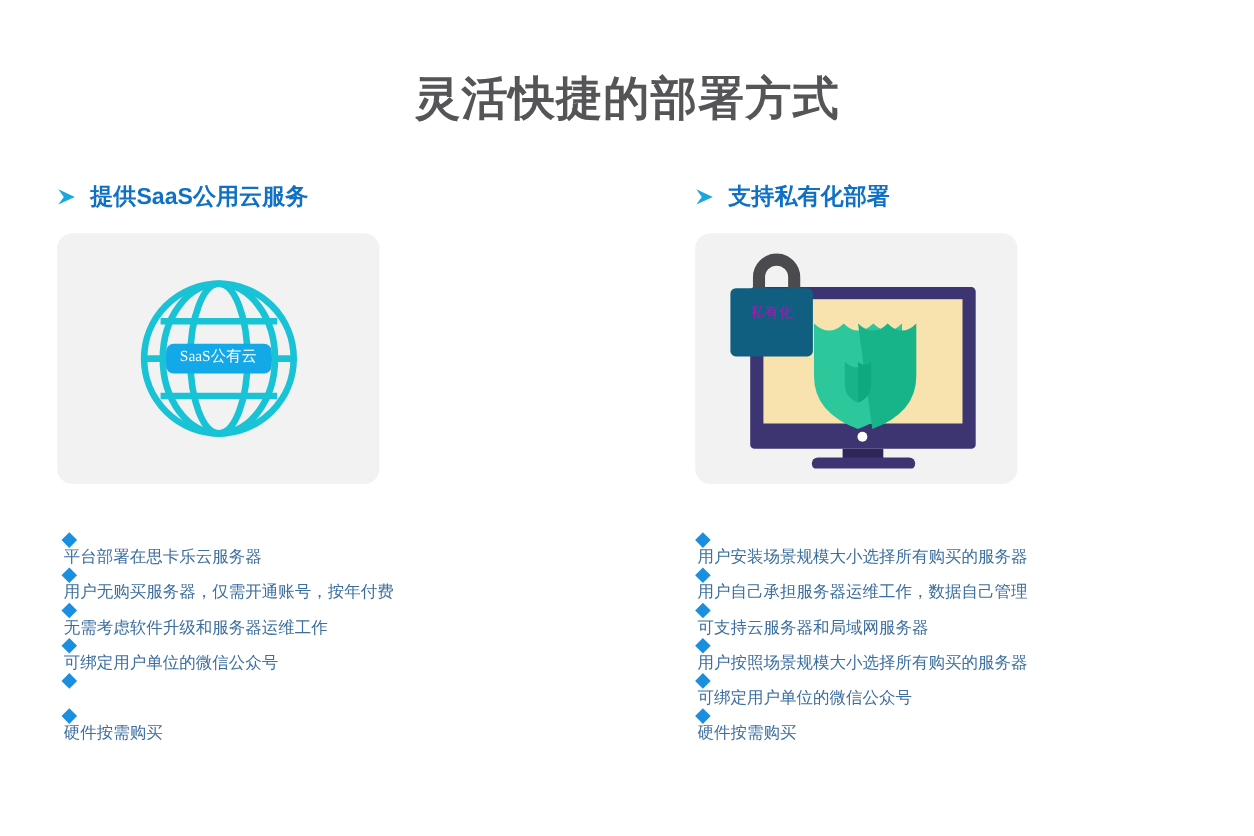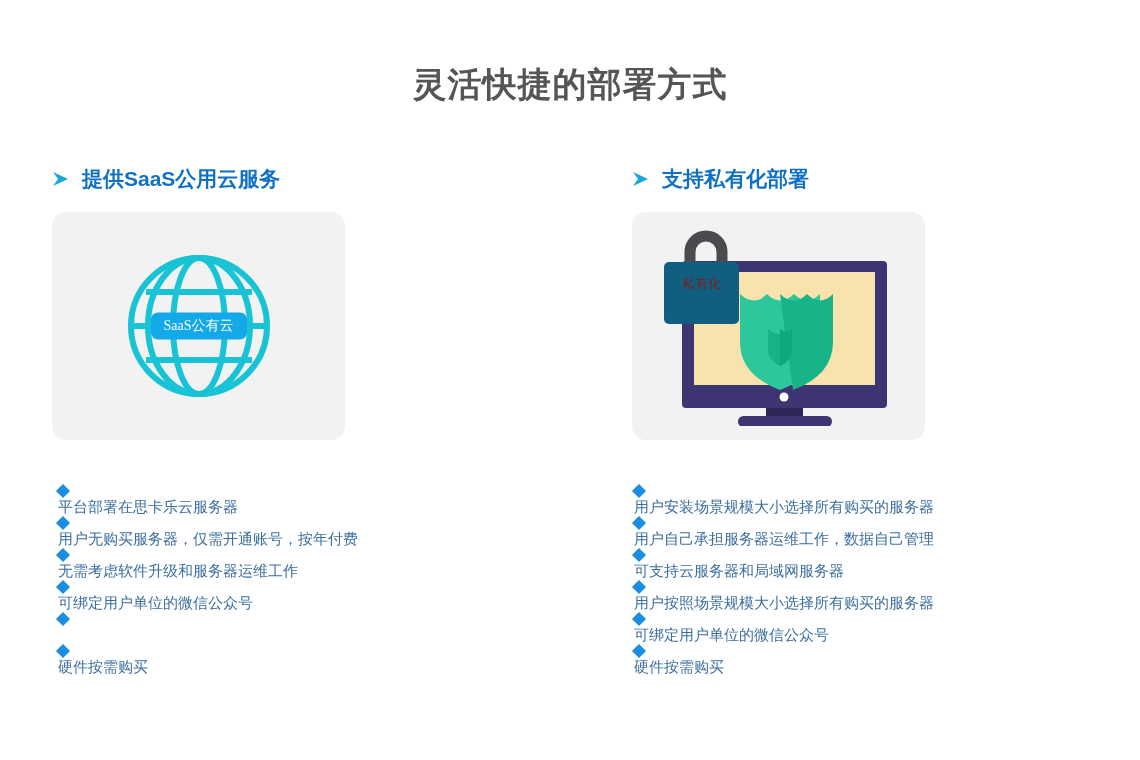--- a/index.html
+++ b/index.html
@@ -14,21 +14,21 @@
     width: 1140px; height: 760px;
     background: #ffffff;
   }
 
   
   .page-title {
     position: absolute;
     left: 0; top: 62px;
     width: 1140px;
     text-align: center;
-    font-size: 34px;
+    font-size: 42px;
     font-weight: bold;
     color: #555558;
     letter-spacing: 1px;
   }
 
   
   .section-head {
     position: absolute;
     top: 168px;
     display: flex;
@@ -89,21 +89,21 @@
     left: 50%; top: 50%;
     transform: translate(-50%, -50%);
     width: 250px; height: 200px;
   }
   .monitor-wrap svg { display: block; }
   .lock-label {
     position: absolute;
     left: 14px; top: 51px;
     width: 68px;
     text-align: center;
-    color: #7f1d1d;
+    color: #a21caf;
     font-size: 13px;
     line-height: 1;
     white-space: nowrap;
   }
 
   
   .bullet-list {
     position: absolute;
     top: 480px;
   }

